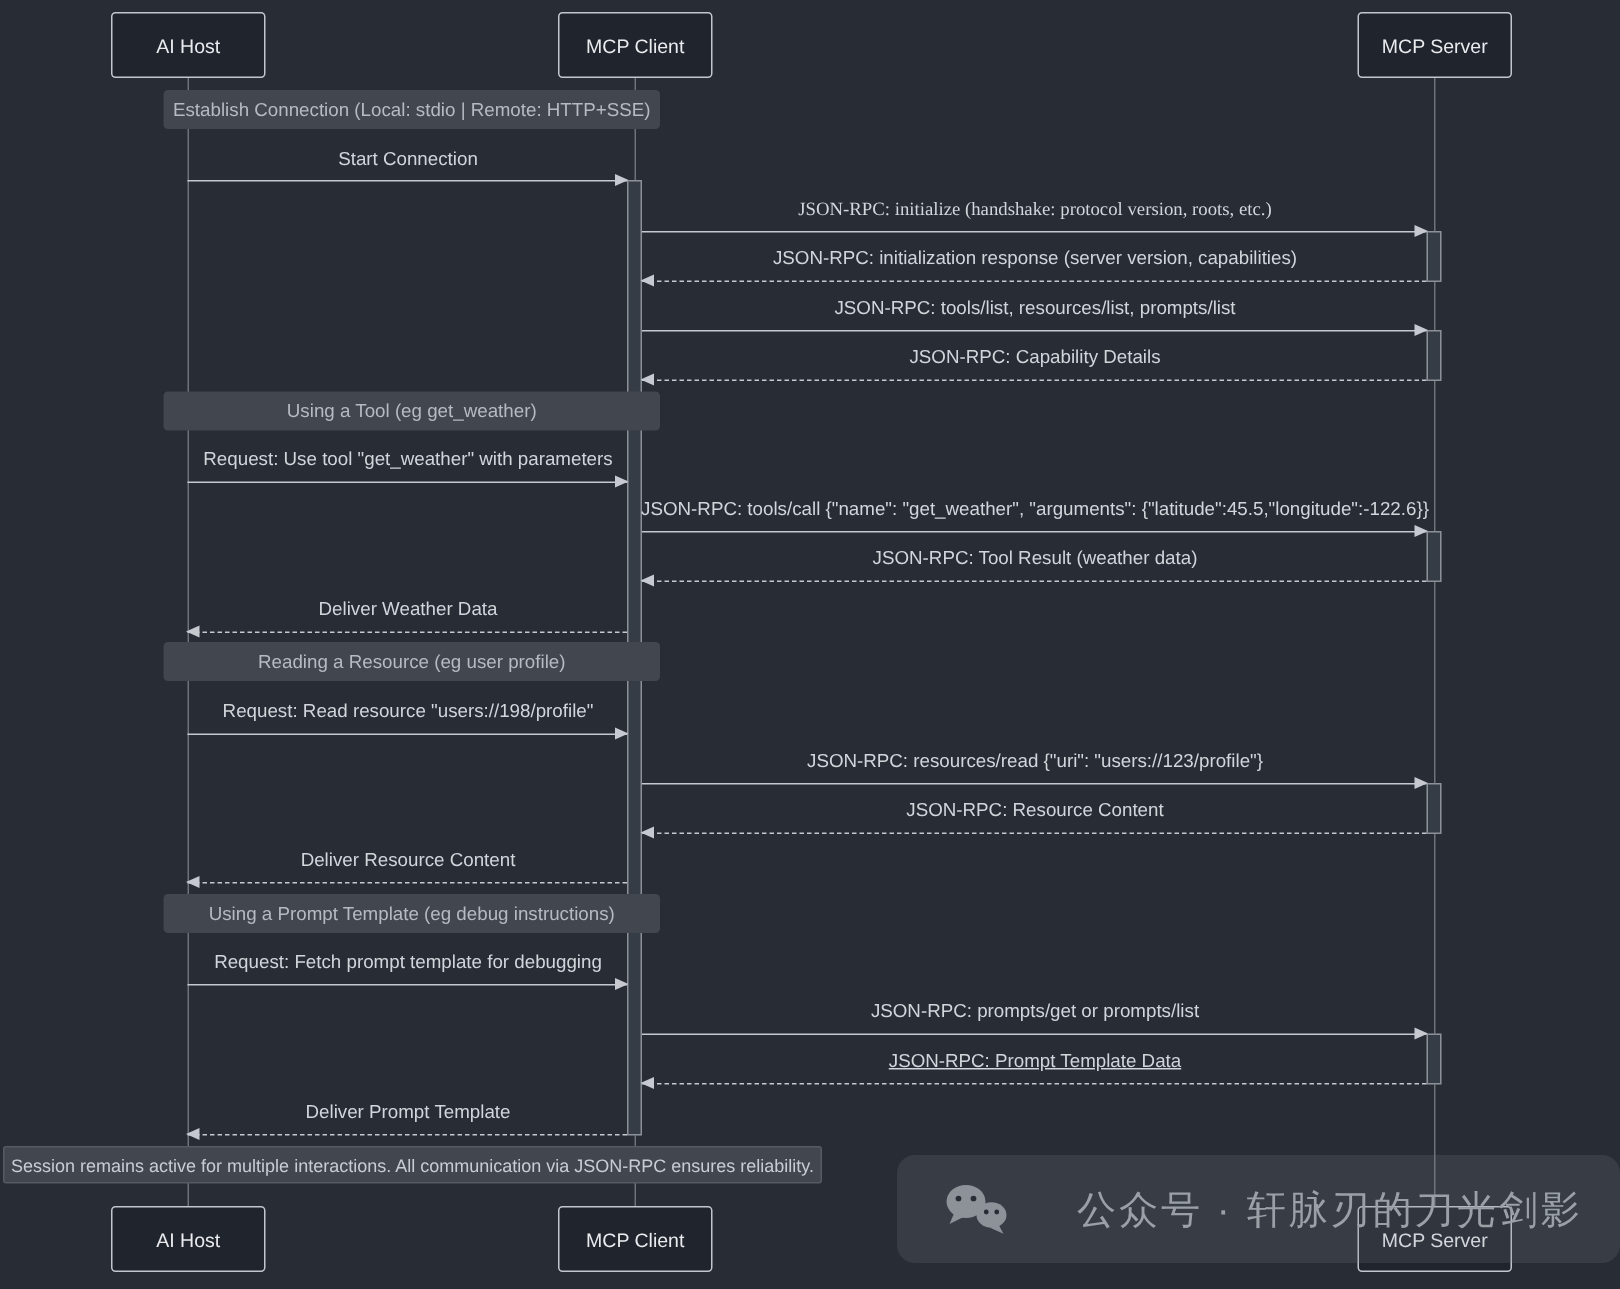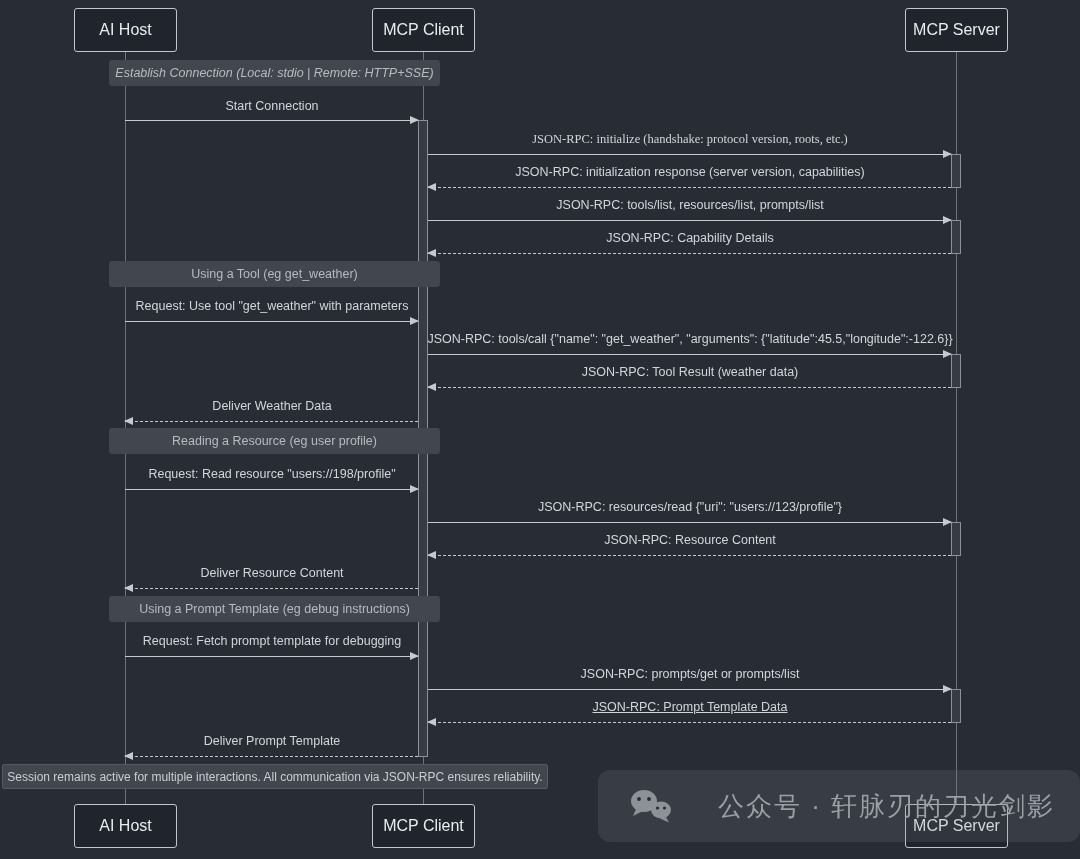--- a/index.html
+++ b/index.html
@@ -37,21 +37,21 @@
   .arrow{position:absolute;height:0;z-index:3;}
   .arrow.solid{border-top:1px solid var(--line);}
   .arrow.dashed{border-top:1px dashed var(--line);}
   .arrow.right::after{content:"";position:absolute;right:-1px;top:-5px;width:0;height:0;
     border-left:9px solid var(--line);border-top:4.5px solid transparent;border-bottom:4.5px solid transparent;}
   .arrow.left::before{content:"";position:absolute;left:-1px;top:-5px;width:0;height:0;
     border-right:9px solid var(--line);border-top:4.5px solid transparent;border-bottom:4.5px solid transparent;}
 
   .actor{position:absolute;width:103px;height:44px;background:var(--box-fill);
     border:1px solid var(--box-border);border-radius:3px;display:flex;align-items:center;
-    justify-content:center;font-size:16px;color:#e9ebee;z-index:5;white-space:nowrap;}
+    justify-content:center;font-size:13px;color:#e9ebee;z-index:5;white-space:nowrap;}
 
   .watermark{position:absolute;left:598px;top:770px;width:482px;height:72px;
     background:rgba(120,126,134,0.20);border-radius:12px;display:flex;align-items:center;
     padding:0 18px;z-index:6;}
   .wm-icon{display:inline-flex;margin:0 14px 0 12px;}
   .wm-text{font-size:26px;color:#9aa0a6;letter-spacing:2px;white-space:nowrap;margin-left:32px;}
 </style>
 </head>
 <body>
 
@@ -61,21 +61,21 @@
   <div class="lifeline" style="left:423px;"></div>
   <div class="lifeline" style="left:956px;"></div>
 
   <div class="activation" style="left:418px;top:120px;height:637px;"></div>
   <div class="activation" style="left:951px;top:154px;height:34px;"></div>
   <div class="activation" style="left:951px;top:220px;height:34px;"></div>
   <div class="activation" style="left:951px;top:354px;height:34px;"></div>
   <div class="activation" style="left:951px;top:522px;height:34px;"></div>
   <div class="activation" style="left:951px;top:689px;height:34px;"></div>
 
-  <div class="section-bar" style="top:60px;font-style:italic;">Establish Connection (Local: stdio | Remote: HTTP+SSE)</div>
+  <div class="section-bar" style="top:60px;">Establish Connection (Local: stdio | Remote: HTTP+SSE)</div>
   <div class="section-bar" style="top:261px;">Using a Tool (eg get_weather)</div>
   <div class="section-bar" style="top:428px;">Reading a Resource (eg user profile)</div>
   <div class="section-bar" style="top:596px;">Using a Prompt Template (eg debug instructions)</div>
 
   <div class="msg" style="left:272px;top:100px;">Start Connection</div>
   <div class="arrow solid right" style="left:125px;top:120px;width:293px;"></div>
 
   <div class="msg" style="left:690px;top:133px;font-family:Liberation Serif, serif;">JSON-RPC: initialize (handshake: protocol version, roots, etc.)</div>
   <div class="arrow solid right" style="left:428px;top:154px;width:523px;"></div>
 

